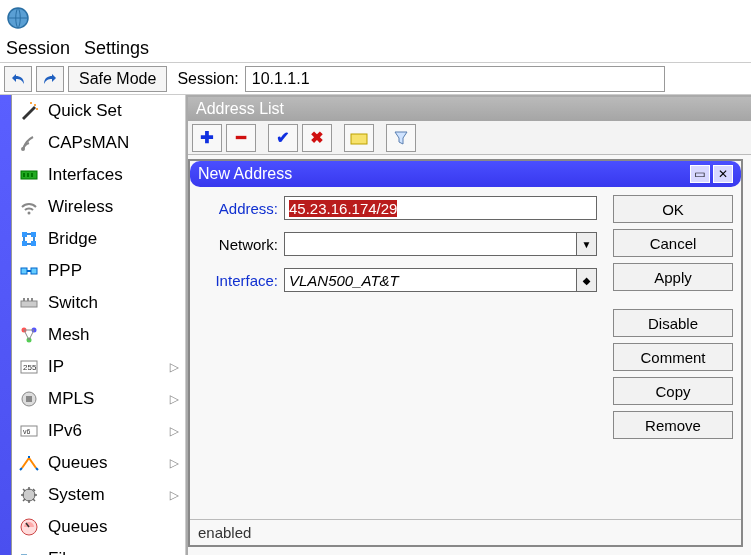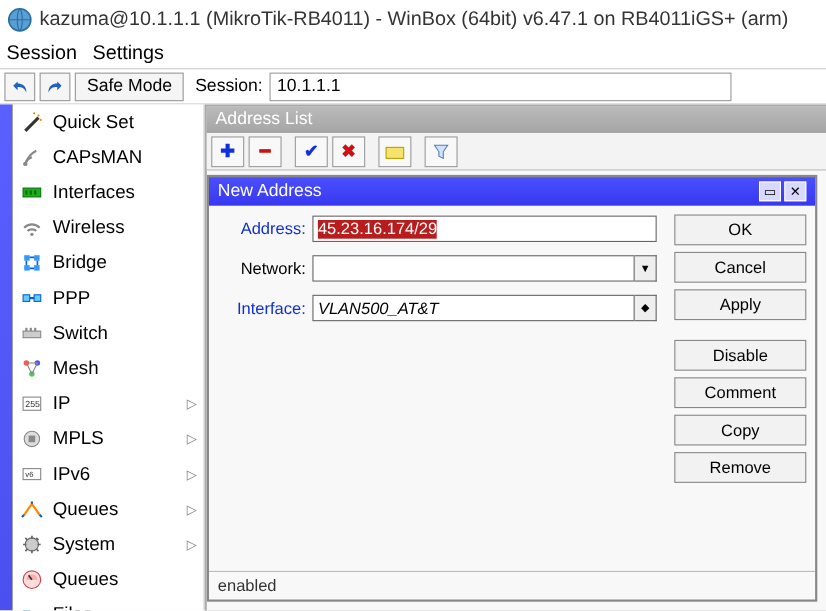--- a/index.html
+++ b/index.html
@@ -25,21 +25,21 @@
 .sidebar-item .arrow { margin-left:auto; color:#888; font-size:12px; }
 
 .content { flex: 1; position: relative; background: #e8e8e8; min-width:0;}
 .addr-window { position: absolute; left: 0; top: 0; right:-2px; bottom:-2px; border: 2px solid #aaa; background:#f8f8f8; display:flex; flex-direction:column;}
 .addr-title { background: linear-gradient(to bottom,#bababa,#a5a5a5); color: #fff; font-size: 16px; padding: 4px 8px; height:24px; display:flex; align-items:center;}
 .addr-toolbar { height: 34px; display: flex; align-items: center; padding: 2px 4px; gap: 4px; border-bottom:1px solid #bbb; background:#f3f3f3;}
 .addr-toolbar .tb-btn { width: 30px; height: 28px; border: 1px solid #999; background: #f8f8f8; display: flex; align-items: center; justify-content: center; cursor: pointer; font-size:16px; font-weight:bold;}
 .addr-toolbar .sep { width:4px; }
 
 .dlg { position: absolute; left: 0px; top: 62px; right: 8px; bottom: 8px; border: 2px solid #888; background: #f8f8f8; display:flex; flex-direction:column;}
-.dlg-title { background: linear-gradient(to bottom,#4a4fff,#3838ee); color: #fff; font-size: 16px; padding: 4px 8px; height:26px; display:flex; align-items:center;}
+.dlg-title { background: linear-gradient(to bottom,#4a4fff,#3838ee); color: #fff; font-size: 16px; padding: 4px 8px; height:26px; display:flex; align-items:center;border-radius:10px;}
 .dlg-title .title-text { flex:1; }
 .dlg-title .tbtn { width:20px; height:18px; border:1px solid #fff; background:#d8d8ff; margin-left:3px; display:flex; align-items:center; justify-content:center; color:#000; font-size:12px; cursor:pointer;}
 .dlg-body { flex:1; display:flex; padding: 8px; gap: 16px; }
 .dlg-form { flex:1; }
 .form-row { display:flex; align-items:center; margin-bottom:10px; height:26px;}
 .form-row label { width: 80px; text-align:right; margin-right:6px; font-size:15px;}
 .form-row label.blue { color: #1030d0; }
 .form-row .inp { flex:1; height:24px; border:1px solid #666; background:#fff; padding:0 4px; font-size:15px; display:flex; align-items:center; position:relative;}
 .form-row .inp.sel-hilite span { background:#b91c1c; color:#fff; }
 .form-row .combo-btn { width:20px; height:24px; border:1px solid #666; border-left:none; background:#eee; display:flex; align-items:center; justify-content:center; font-size:10px; cursor:pointer;}
@@ -53,21 +53,20 @@
 </head>
 <body>
 
 <div class="titlebar">
   <span class="globe">
     <svg viewBox="0 0 24 24">
         <circle cx="12" cy="12" r="10" fill="#5a9fd4" stroke="#2a6fa4" stroke-width="1.5"></circle>
         <path d="M2 12h20M12 2c3 3 3 17 0 20M12 2c-3 3-3 17 0 20" stroke="#2a6fa4" stroke-width="1" fill="none"></path>
       </svg>
   </span>
-  <span>kazuma@10.1.1.1 (MikroTik-RB4011) - WinBox (64bit) v6.47.1 on RB4011iGS+ (arm)</span>
 </div>
 
 <div class="menubar">
   <span>Session</span>
   <span>Settings</span>
 </div>
 
 <div class="toolbar-row">
   <div class="icon-btn">
     <svg width="16" height="14" viewBox="0 0 16 14">

